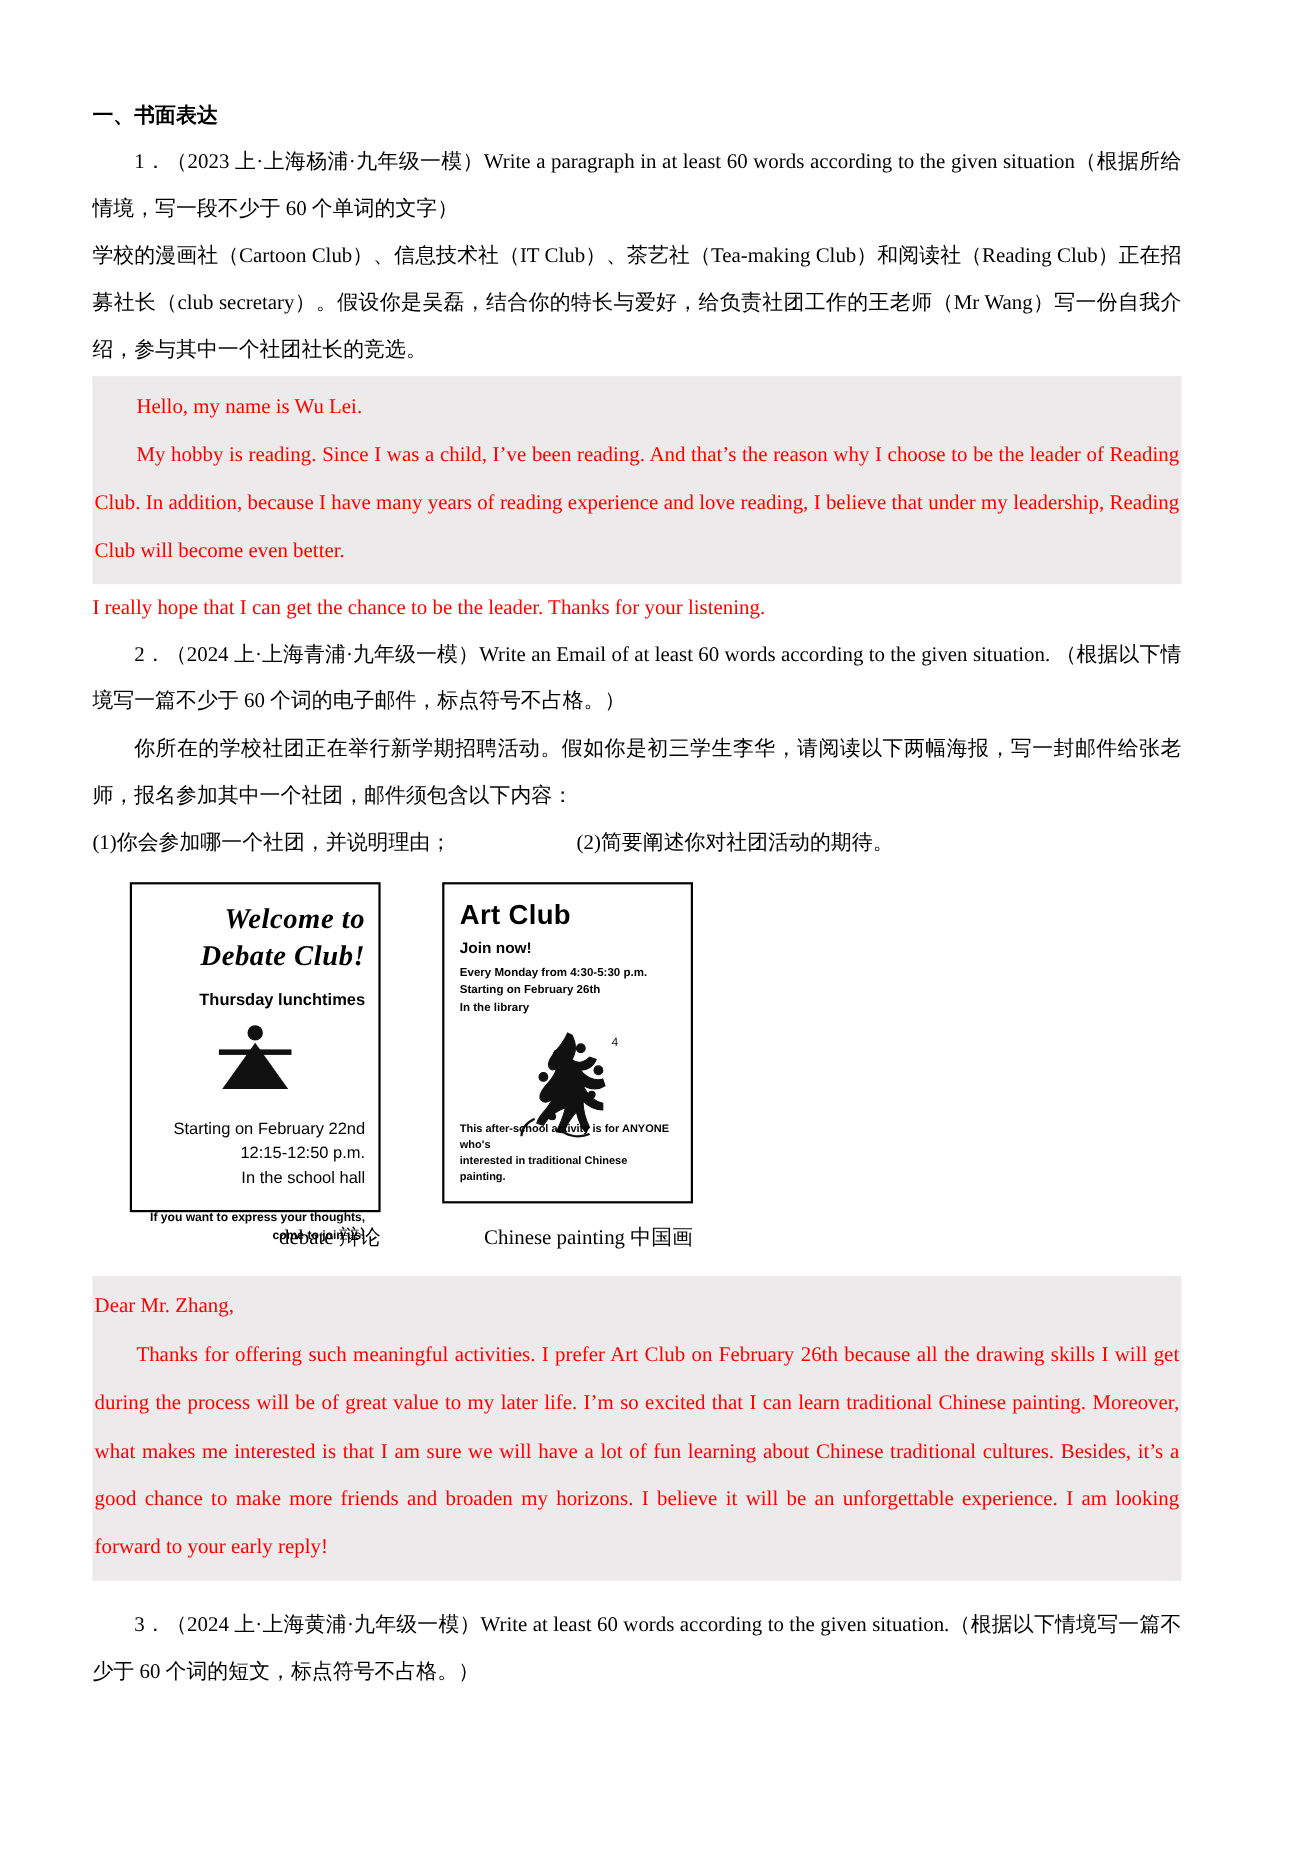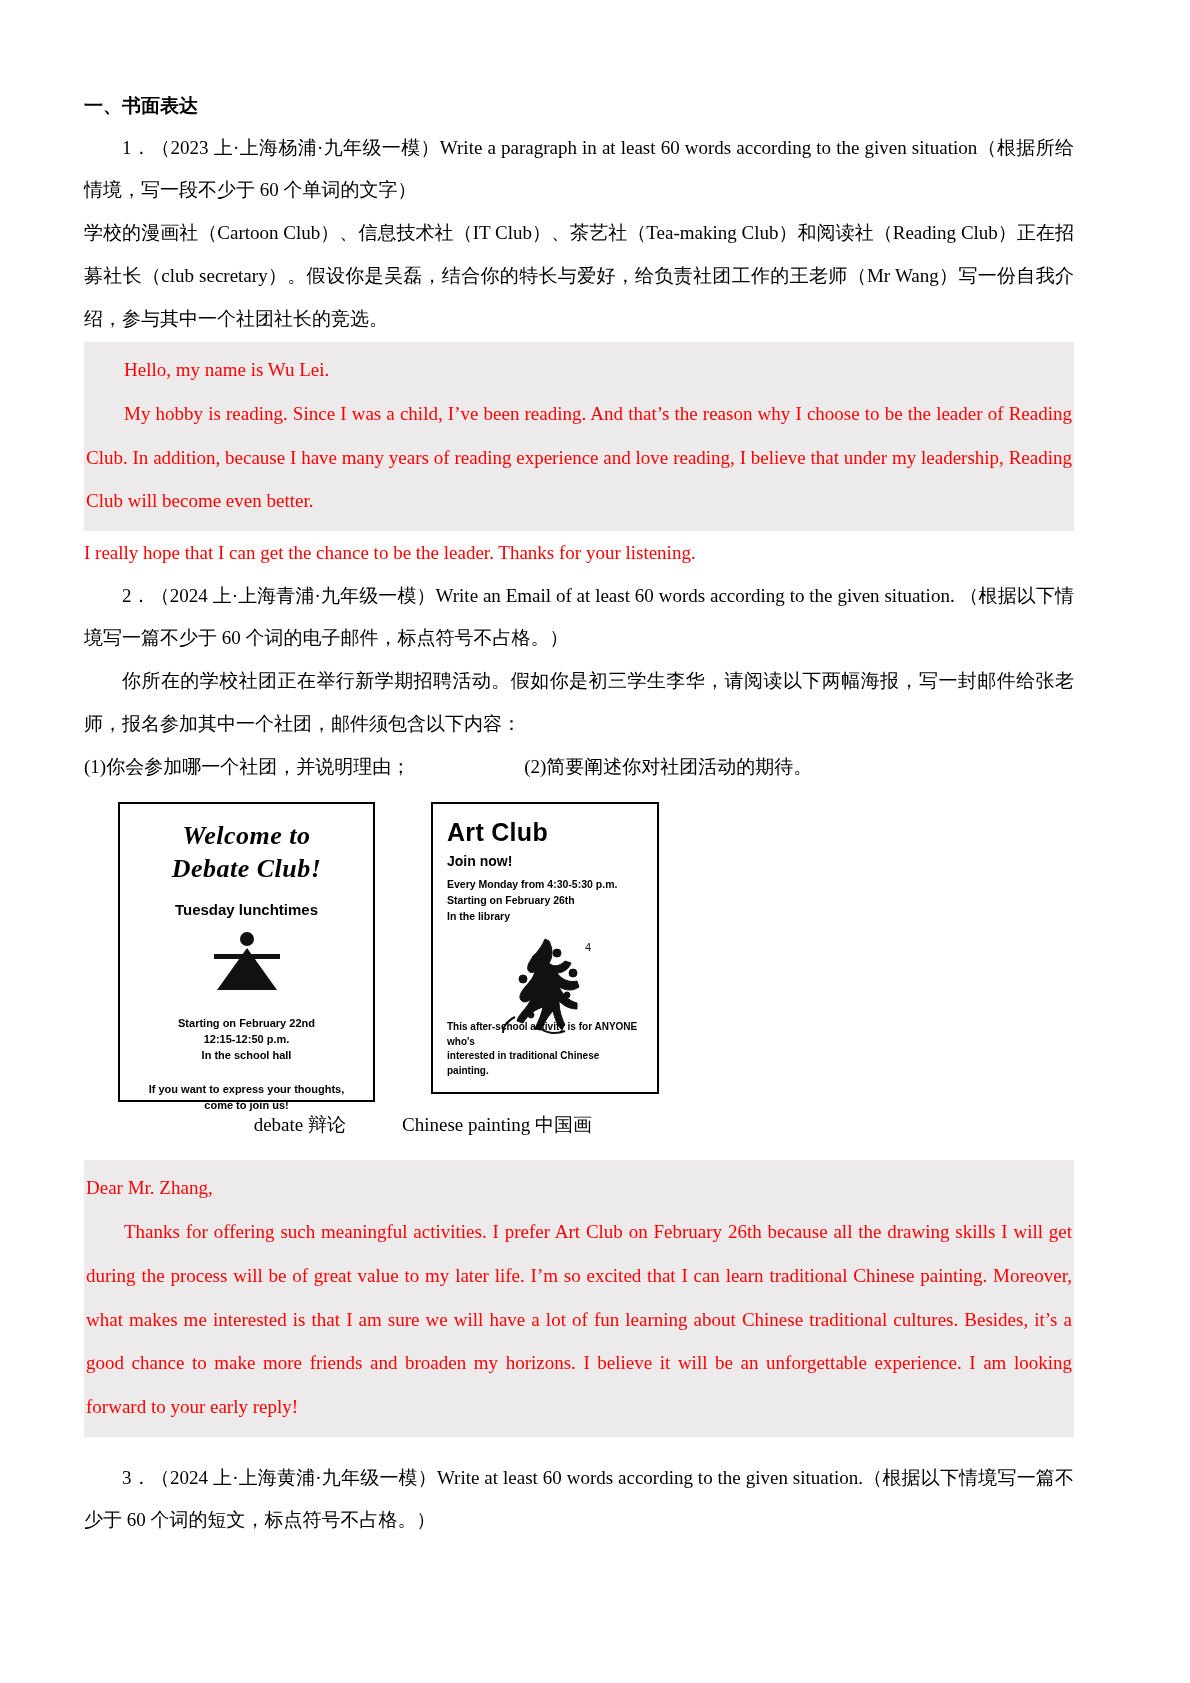--- a/index.html
+++ b/index.html
@@ -68,24 +68,24 @@
     display: flex;
     gap: 56px;
     margin: 14px 0 0 34px;
   }
   .poster {
     border: 2px solid #000;
     background: #fff;
     box-sizing: border-box;
   }
   .poster-debate {
-    width: 257px;
+    width: 228px;
     height: 300px;
     padding: 16px 12px;
-    text-align: center;
+    text-align: right;
     font-family: "Liberation Sans", sans-serif;
   }
   .debate-title {
     font-family: "Liberation Serif", serif;
     font-style: italic;
     font-weight: bold;
     font-size: 26px;
     line-height: 1.25;
     letter-spacing: 0.5px;
   }
@@ -109,21 +109,21 @@
     border-left: 30px solid transparent;
     border-right: 30px solid transparent;
     border-bottom: 42px solid #111;
   }
   .podium .bar {
     position: absolute;
     left: 4px; top: 22px;
     width: 66px; height: 5px; background: #111;
   }
   .debate-start {
-    font-size: 11px; font-weight: bold; line-height: 1.45;
+    font-size: 15px; font-weight: normal; line-height: 1.45;
   }
   .debate-note {
     font-size: 11px; font-weight: bold; line-height: 1.45; margin-top: 18px;
   }
   .poster-art {
     width: 228px;
     height: 292px;
     padding: 14px 14px;
     font-family: "Liberation Sans", sans-serif;
     position: relative;
@@ -145,21 +145,21 @@
     font-size: 10px; font-weight: bold; line-height: 1.45;
     position: absolute; left: 14px; right: 14px; bottom: 14px;
   }
   .captions {
     display: flex;
     gap: 56px;
     margin: 10px 0 0 34px;
     font-size: 19px;
   }
   .cap1 { width: 228px; text-align: right; }
-  .cap2 { width: 228px; text-align: left; white-space: nowrap;}
+  .cap2 { width: 228px; text-align: right; white-space: nowrap;}
 </style>
 </head>
 <body>
 
 <div class="page">
 
   <div class="section-title">一、书面表达</div>
 
   <p class="q-para indent2">1．（2023 上·上海杨浦·九年级一模）Write a paragraph in at least 60 words according to the given situation（根据所给情境，写一段不少于 60 个单词的文字）</p>
   <p class="q-para">学校的漫画社（Cartoon Club）、信息技术社（IT Club）、茶艺社（Tea-making Club）和阅读社（Reading Club）正在招募社长（club secretary）。假设你是吴磊，结合你的特长与爱好，给负责社团工作的王老师（Mr Wang）写一份自我介绍，参与其中一个社团社长的竞选。</p>
@@ -172,21 +172,21 @@
 
   <p class="q-para indent2">2．（2024 上·上海青浦·九年级一模）Write an Email of at least 60 words according to the given situation. （根据以下情境写一篇不少于 60 个词的电子邮件，标点符号不占格。）</p>
   <p class="q-para indent2">你所在的学校社团正在举行新学期招聘活动。假如你是初三学生李华，请阅读以下两幅海报，写一封邮件给张老师，报名参加其中一个社团，邮件须包含以下内容：</p>
   <p class="q-para">(1)你会参加哪一个社团，并说明理由；　　　　　　(2)简要阐述你对社团活动的期待。</p>
 
   <div class="posters">
 
     <div class="poster poster-debate">
       <div class="debate-title">Welcome to</div>
       <div class="debate-title">Debate Club!</div>
-      <div class="debate-sub">Tuesday lunchtimes</div>
+      <div class="debate-sub">Thursday lunchtimes</div>
       <div class="podium">
         <div class="head"></div>
         <div class="body"></div>
         <div class="bar"></div>
       </div>
       <div class="debate-start">Starting on February 22nd</div>
       <div class="debate-start">12:15-12:50 p.m.</div>
       <div class="debate-start">In the school hall</div>
       <div class="debate-note">If you want to express your thoughts,</div>
       <div class="debate-note" style="margin-top:0">come to join us!</div>

